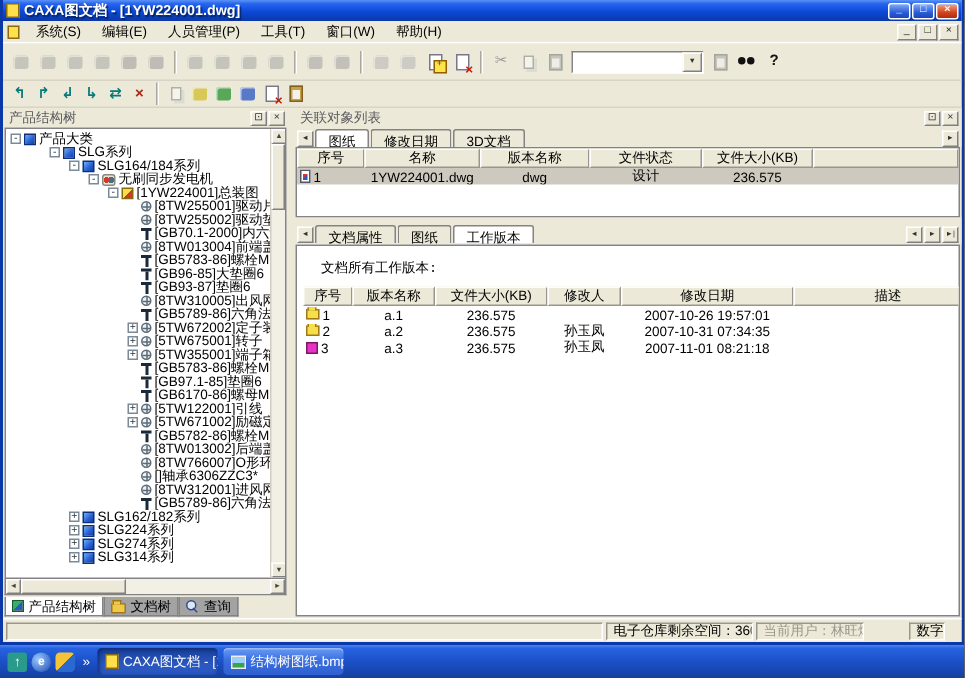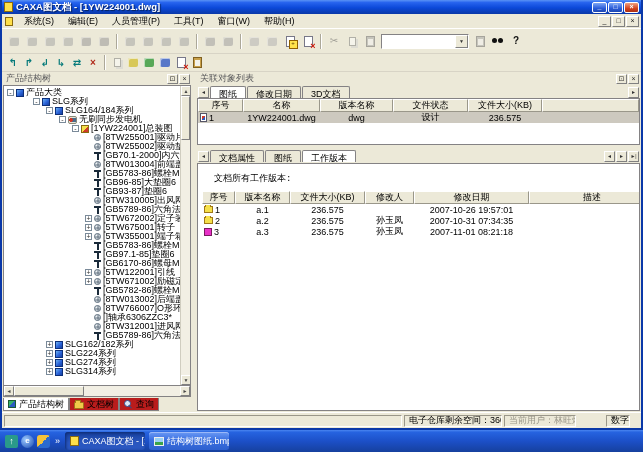--- a/index.html
+++ b/index.html
@@ -90,21 +90,21 @@
     display:flex;flex-direction:column;}
   .sbtn{flex:none;width:10px;height:10px;background:#ece9d8;border:1px solid;border-color:#fff #808080 #808080 #fff;
     font-size:5px;line-height:8px;text-align:center;color:#444;}
   .vthumb{flex:none;height:44px;background:#ece9d8;border:1px solid;border-color:#fff #808080 #808080 #fff;}
   .vfill{flex:1;}
   .hscroll{height:11px;flex:none;margin:0 1px;background:#f2efe4;display:flex;border:1px solid #848284;border-top:none;}
   .hthumb{width:70px;background:#ece9d8;border:1px solid;border-color:#fff #808080 #808080 #fff;}
   .hfill{flex:1;}
 
   .ltabs{height:15px;flex:none;display:flex;align-items:flex-start;background:#ece9d8;padding:1px 0 0 1px;}
-  .ltab{display:flex;align-items:center;gap:3px;padding:1px 4px;height:13px;background:#b91c1c;
+  .ltab{display:flex;align-items:center;gap:3px;padding:1px 4px;height:13px;background:#a3a3a3;
     border:1px solid #848284;border-top:none;white-space:nowrap;}
   .ltab.active{background:#fff;}
   .ic-minitree{width:8px;height:8px;background:linear-gradient(135deg,#35b06a 45%,#2a5ac0 45%);border:1px solid #1a5a30;}
   .ic-folder{width:10px;height:7px;background:#f0c94a;border:1px solid #a07818;border-radius:1px;position:relative;margin-top:2px;}
   .ic-folder::before{content:"";position:absolute;top:-3px;left:0;width:4px;height:2px;background:#f0c94a;border:1px solid #a07818;border-bottom:none;}
   .ic-mag{width:9px;height:9px;position:relative;}
   .ic-mag::before{content:"";position:absolute;top:0;left:0;width:5px;height:5px;border:1px solid #334a8a;border-radius:50%;background:#dce8f5;}
   .ic-mag::after{content:"";position:absolute;left:5px;top:5px;width:4px;height:1px;background:#334a8a;transform:rotate(45deg);transform-origin:0 0;}
 
   .vsplit{width:4px;flex:none;background:#ece9d8;}

